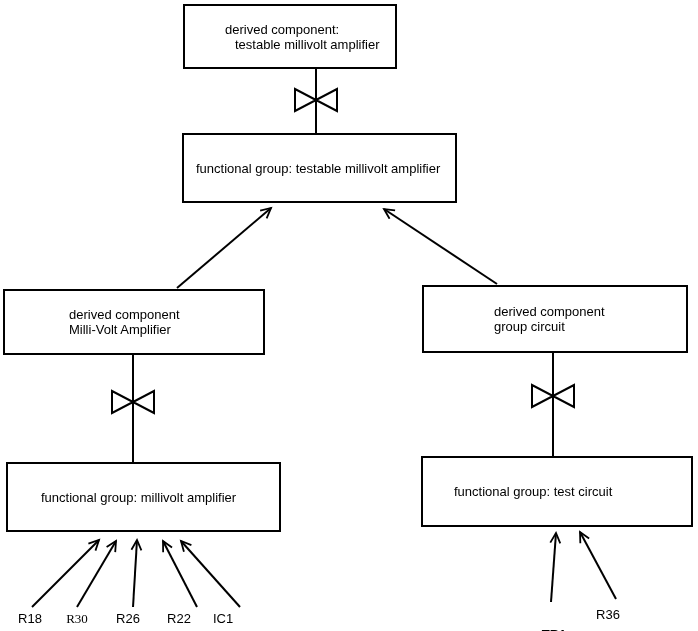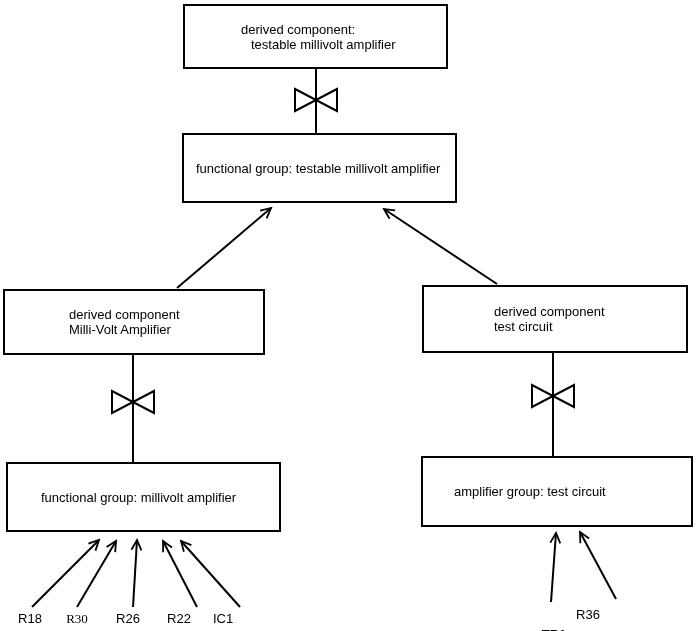--- a/index.html
+++ b/index.html
@@ -31,42 +31,42 @@
     display: flex;
     flex-direction: column;
     justify-content: center;
     align-items: flex-start;
     font-size: 13px;
     line-height: 15px;
     white-space: nowrap;
   }
   .box .indent { margin-left: 10px; }
 
-  .b-derived-testable  { left: 183px; top: 4px;   width: 265px; height: 65px; padding-left: 56px; }
+  .b-derived-testable  { left: 183px; top: 4px;   width: 214px; height: 65px; padding-left: 40px; }
   .b-fg-testable       { left: 182px; top: 133px; width: 275px; height: 70px; padding-left: 12px;  }
   .b-derived-millivolt { left: 3px;   top: 289px; width: 262px; height: 66px; padding-left: 64px; }
   .b-fg-millivolt      { left: 6px;   top: 462px; width: 275px; height: 70px; padding-left: 33px; }
   .b-derived-test      { left: 422px; top: 285px; width: 266px; height: 68px; padding-left: 70px; }
   .b-fg-test           { left: 421px; top: 456px; width: 272px; height: 71px; padding-left: 31px; }
 
   .comp-label {
     position: absolute;
     transform: translateX(-50%);
     font-size: 13px;
     line-height: 14px;
     white-space: nowrap;
     text-align: right;
   }
   .l-r18 { left: 30px;  top: 612px; }
   .l-r30 { left: 77px;  top: 612px; font-family: Liberation Serif, serif; }
   .l-r26 { left: 128px; top: 612px; }
   .l-r22 { left: 179px; top: 612px; }
   .l-ic1 { left: 223px; top: 612px; }
   .l-tr1 { left: 554px; top: 628px; font-weight: bold; }
-  .l-r36 { left: 588px; top: 608px; }
+  .l-r36 { left: 608px; top: 608px; }
 </style>
 </head>
 <body>
 
 <div class="canvas">
 
   <svg class="edges" width="698" height="631" viewBox="0 0 698 631" stroke="#000000" stroke-width="2" fill="none">
     <defs>
       <marker id="arrowhead" markerUnits="userSpaceOnUse" markerWidth="16" markerHeight="14" refX="12" refY="6" orient="auto">
         <path d="M2,1 L12,6 L2,11" stroke="#000000" stroke-width="1.8" fill="none"></path>
@@ -108,25 +108,25 @@
     <div>derived component</div>
     <div>Milli-Volt Amplifier</div>
   </div>
 
   <div class="box b-fg-millivolt">
     <div>functional group: millivolt amplifier</div>
   </div>
 
   <div class="box b-derived-test">
     <div>derived component</div>
-    <div>test circuit</div>
+    <div>group circuit</div>
   </div>
 
   <div class="box b-fg-test">
-    <div>amplifier group: test circuit</div>
+    <div>functional group: test circuit</div>
   </div>
 
   <span class="comp-label l-r18">R18</span>
   <span class="comp-label l-r30">R30</span>
   <span class="comp-label l-r26">R26</span>
   <span class="comp-label l-r22">R22</span>
   <span class="comp-label l-ic1">IC1</span>
   <span class="comp-label l-tr1">TR1</span>
   <span class="comp-label l-r36">R36</span>
 

